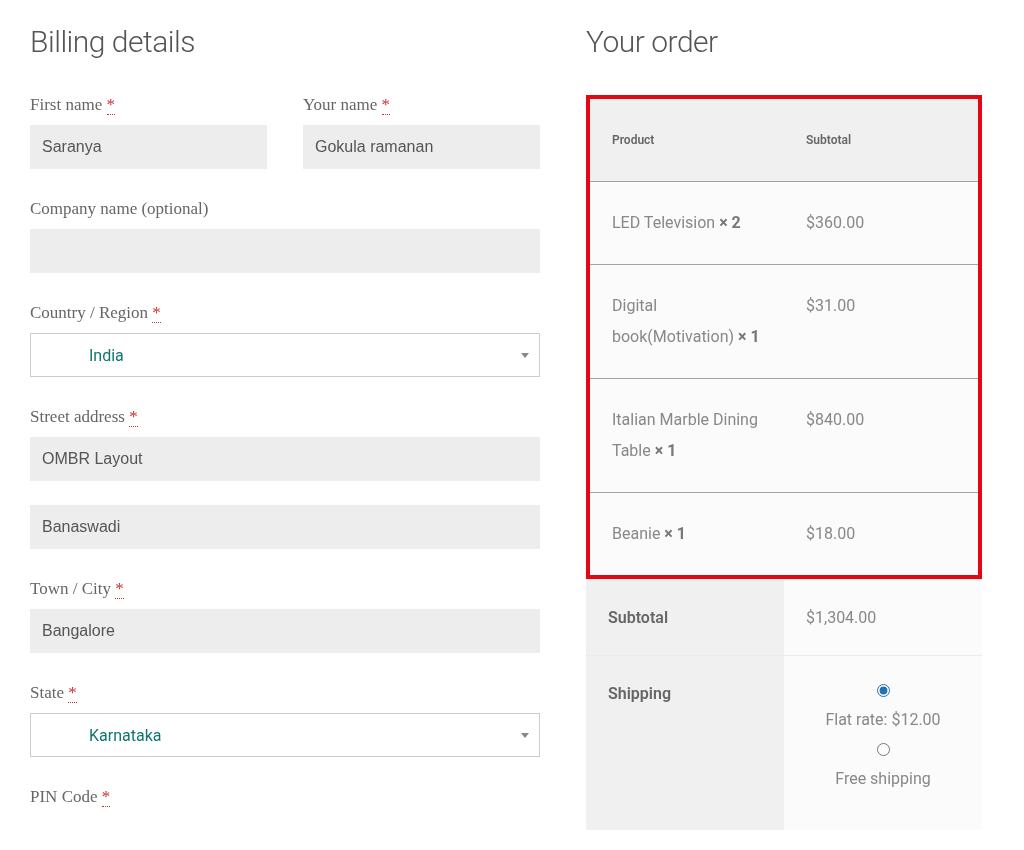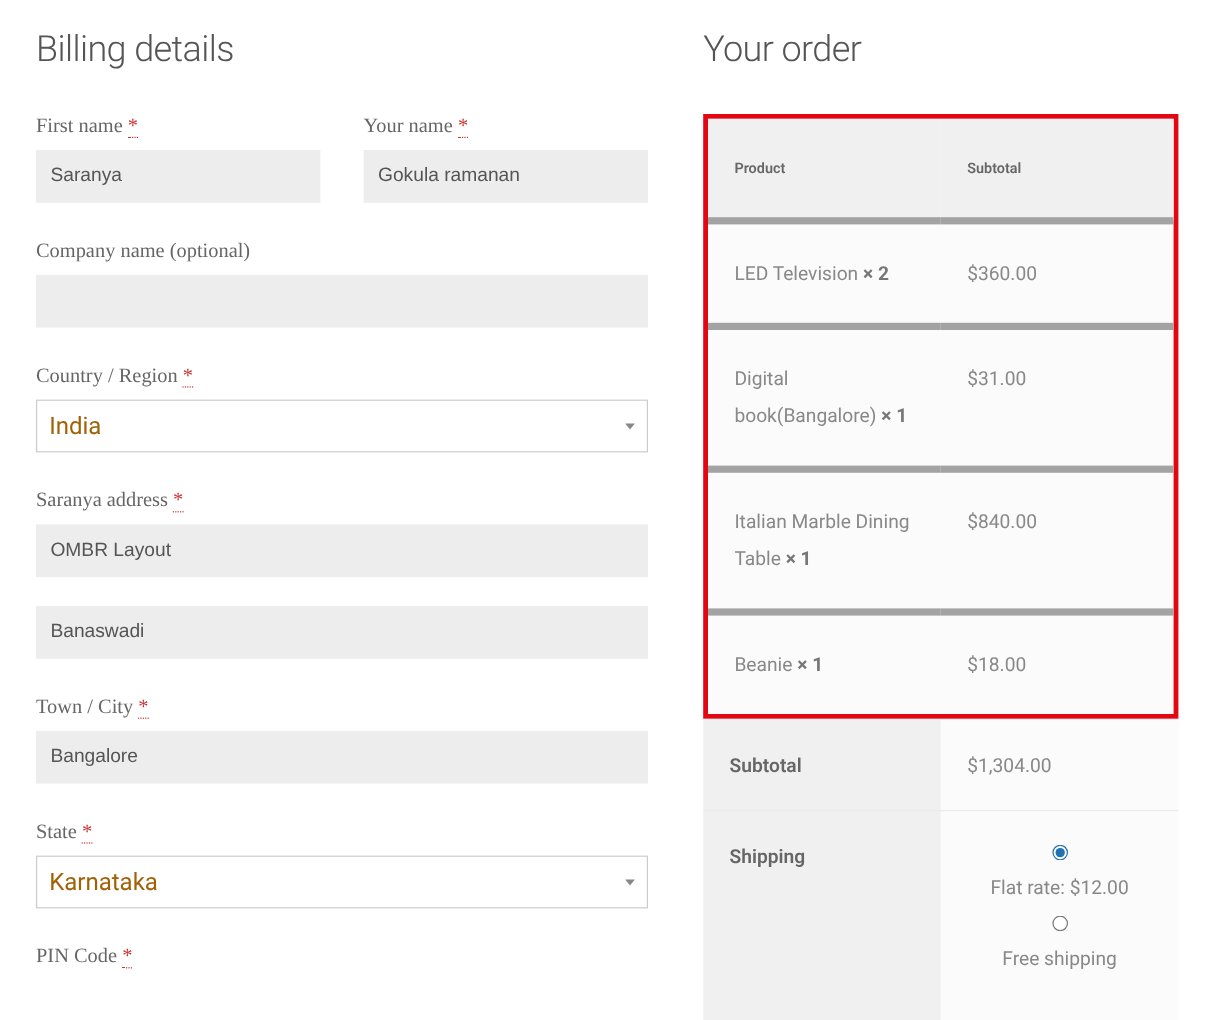--- a/index.html
+++ b/index.html
@@ -44,21 +44,21 @@
     .select-box {
       background: #fff;
       border: 1px solid #ccc;
       display: flex;
       justify-content: space-between;
       align-items: center;
       height: 44px;
       padding: 0 10px;
       cursor: pointer;
     }
-    .select-box .val { font-size: 20px; color: #a16207; }
+    .select-box .val { font-size: 16px; color: #0f766e; margin-left: 48px; }
     .caret {
       width: 0; height: 0;
       border-left: 4px solid transparent;
       border-right: 4px solid transparent;
       border-top: 5px solid #888;
     }
     .street2 { margin-top: 24px; }
 
     
     .order-wrap { background: #fbfbfb; }
@@ -75,21 +75,21 @@
       font-weight: 600;
       color: #666;
       padding: 34px 22px 34px 22px;
       background: #f0f0f0;
     }
     table.order td {
       padding: 26px 22px;
       font-size: 16px;
       color: #888;
       vertical-align: top;
-      border-top: 6px solid #a3a3a3;
+      border-top: 1px solid #a3a3a3;
       line-height: 1.9;
     }
     table.order td.product-cell { width: 50%; }
     table.order td.price-cell { }
     .qty { font-weight: 700; color: #777; }
 
     table.foot {
       width: 100%;
       border-collapse: collapse;
     }
@@ -138,21 +138,21 @@
 
     <div class="field">
       <label><span>Country / Region</span> <span class="req">*</span></label>
       <div class="select-box">
         <span class="val">India</span>
         <span class="caret"></span>
       </div>
     </div>
 
     <div class="field">
-      <label><span>Saranya address</span> <span class="req">*</span></label>
+      <label><span>Street address</span> <span class="req">*</span></label>
       <input type="text" value="OMBR Layout" style="">
       <input class="street2" type="text" value="Banaswadi" style="">
     </div>
 
     <div class="field">
       <label><span>Town / City</span> <span class="req">*</span></label>
       <input type="text" value="Bangalore" style="">
     </div>
 
     <div class="field">
@@ -178,21 +178,21 @@
               <th>Product</th>
               <th>Subtotal</th>
             </tr>
           </thead>
           <tbody id="order-body">
           <tr>
                 <td class="product-cell"><span>LED Television  </span><span class="qty">× 2</span></td>
                 <td class="price-cell">$360.00</td>
               </tr>
               <tr>
-                <td class="product-cell"><span>Digital book(Bangalore)  </span><span class="qty">× 1</span></td>
+                <td class="product-cell"><span>Digital book(Motivation)  </span><span class="qty">× 1</span></td>
                 <td class="price-cell">$31.00</td>
               </tr>
               <tr>
                 <td class="product-cell"><span>Italian Marble Dining Table  </span><span class="qty">× 1</span></td>
                 <td class="price-cell">$840.00</td>
               </tr>
               <tr>
                 <td class="product-cell"><span>Beanie  </span><span class="qty">× 1</span></td>
                 <td class="price-cell">$18.00</td>
               </tr>

